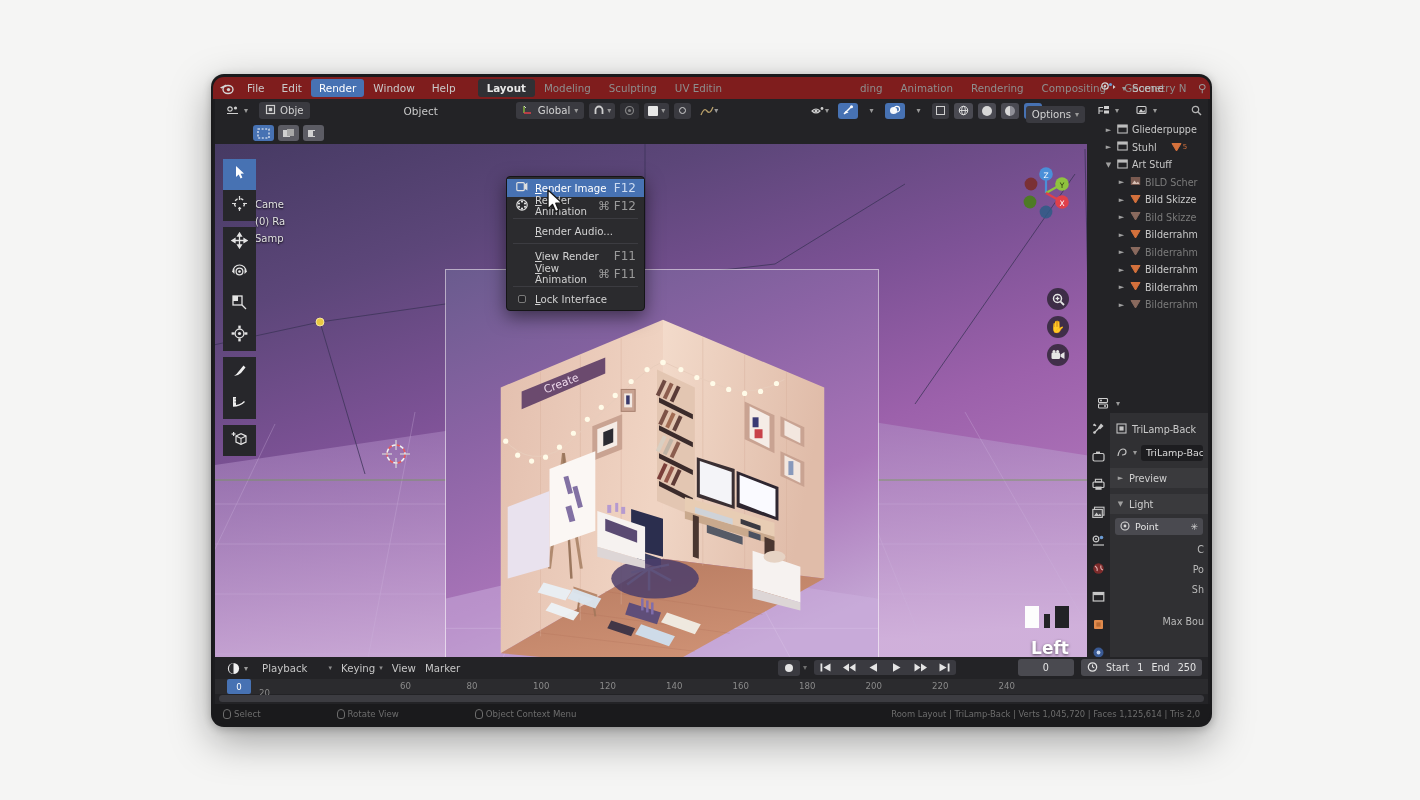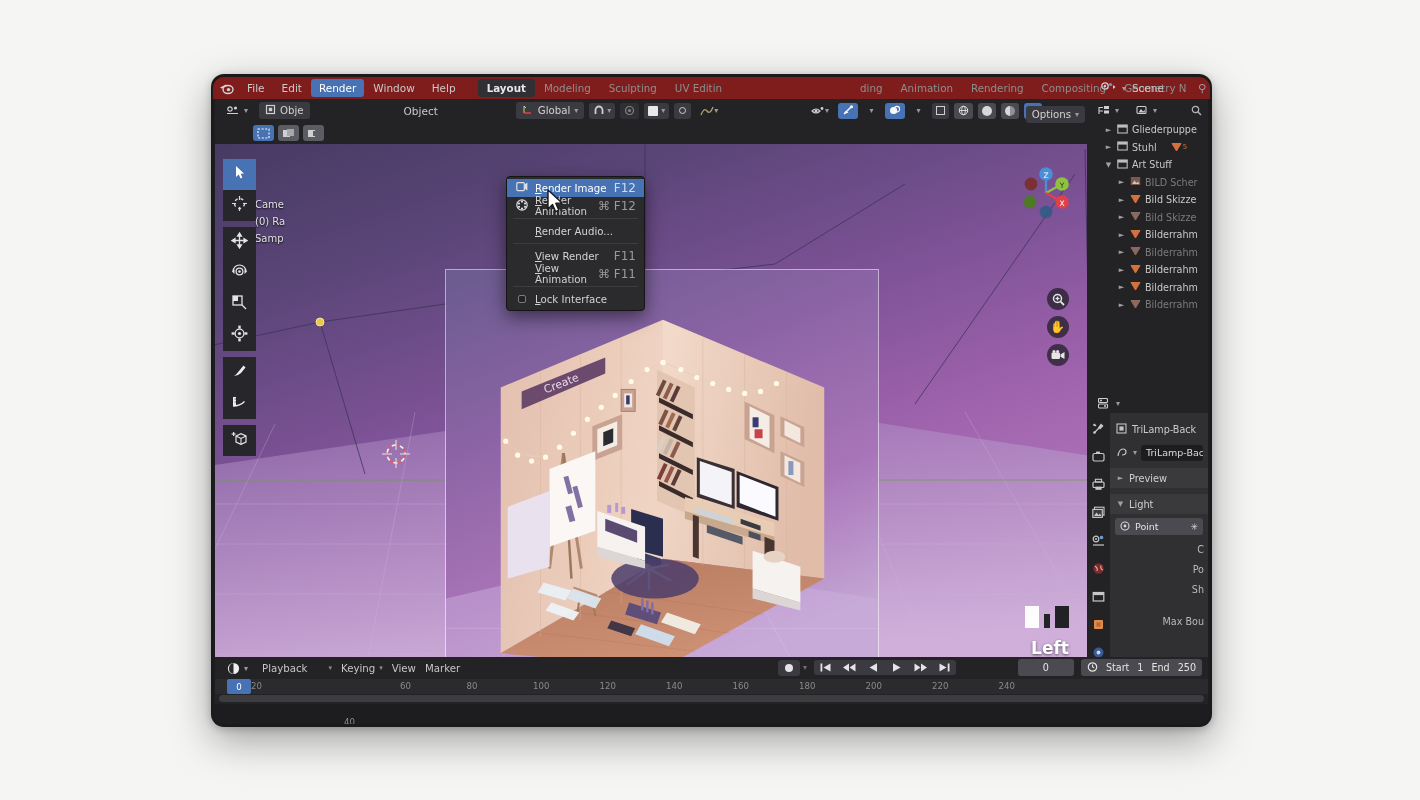--- a/index.html
+++ b/index.html
@@ -1036,38 +1036,44 @@
             </span>
             <span>Start</span>
             <span>1</span>
             <span>End</span>
             <span>250</span>
           </span>
         </div>
       </div>
       <div class="tl-ruler">
         <div id="tl-ticks">
-              <span class="tick" style="left: 36px;">20</span>
+              <span class="tick" style="left: 44px; margin-top: 7px;">20</span>
               <span class="tick" style="left: 129px; margin-top: 36px;">40</span>
               <span class="tick" style="left: 185px;">60</span>
               <span class="tick" style="left: 251.5px;">80</span>
               <span class="tick" style="left: 318px;">100</span>
               <span class="tick" style="left: 384.5px;">120</span>
               <span class="tick" style="left: 451px;">140</span>
               <span class="tick" style="left: 517.5px;">160</span>
               <span class="tick" style="left: 584px;">180</span>
               <span class="tick" style="left: 650.5px;">200</span>
               <span class="tick" style="left: 717px;">220</span>
               <span class="tick" style="left: 783.5px;">240</span>
             </div>
         <div class="playhead" style="left:12px;width:24px;">0</div>
       </div>
       <div class="scrollbar"></div>
     </div>
 
+    <div class="statusbar">
+      <span><span class="mouse-ico"></span><span>Select</span></span>
+      <span style="margin-left:60px;"><span class="mouse-ico"></span><span>Rotate View</span></span>
+      <span style="margin-left:60px;"><span class="mouse-ico"></span><span>Object Context Menu</span></span>
+      <span class="status-right">Room Layout | TriLamp-Back | Verts 1,045,720 | Faces 1,125,614 | Tris 2,0</span>
+    </div>
 
     <div class="dropdown">
       <div id="dd-items">
             <div class="dd-item sel">
               <span class="dd-icon">
                 <span><svg width="12" height="12" viewBox="0 0 12 12">
                     <rect x="0.8" y="1.6" width="7.5" height="8" rx="1" fill="none" stroke="#e0e0e0" stroke-width="1.2"></rect>
                     <polygon points="8.6,3.4 11.4,1.5 11.4,9.6 8.6,7.8" fill="#e0e0e0"></polygon>
                   </svg></span>
               </span>

